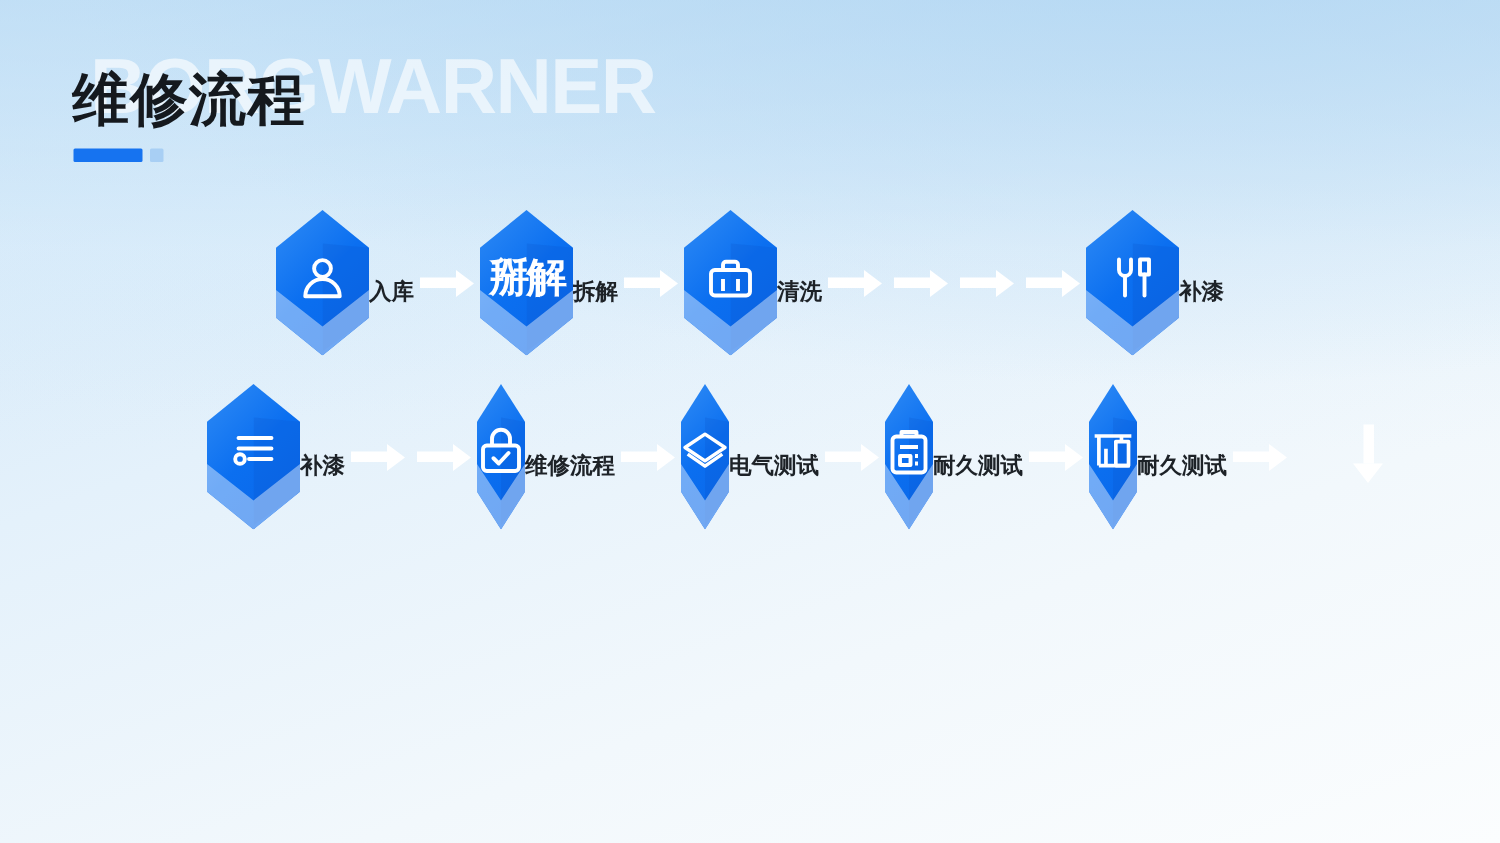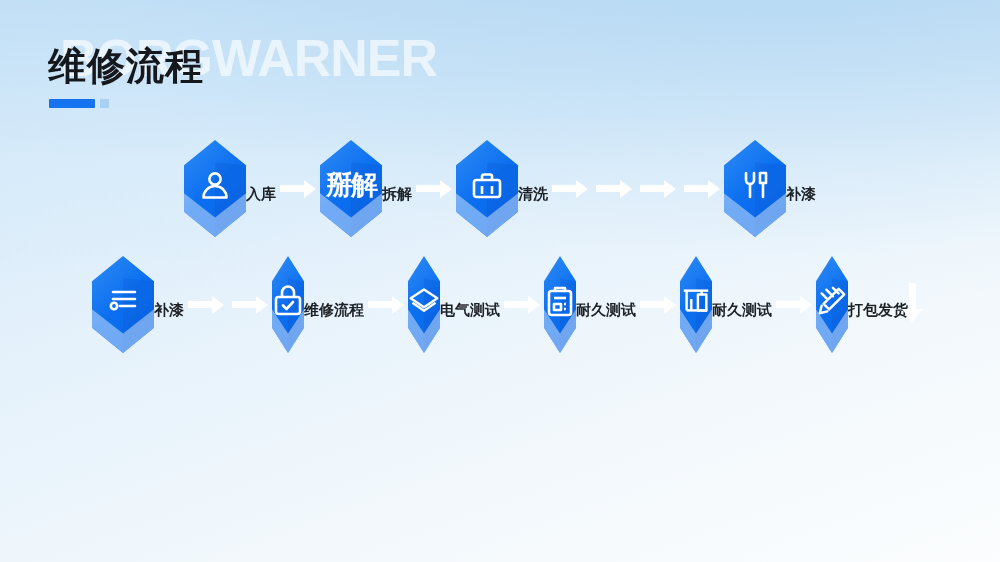--- a/index.html
+++ b/index.html
@@ -367,37 +367,20 @@
         </div>
       </div>
       <div class="step-label">耐久测试</div>
     </div>
 
     <div class="arrow-h">
         <span class="shaft"></span>
         <span class="head"></span>
       </div>
 
-    <div class="step">
-      <div class="hex-wrap">
-        <div class="hex-shadow"></div>
-        <div class="hex">
-          <div class="hex-facet-dark"></div>
-          <div class="hex-facet-light"></div>
-        </div>
-        <div class="hex-ico">
-          <svg width="34" height="34" viewBox="0 0 34 34" fill="none" stroke="#fff" stroke-width="2.6" stroke-linecap="round" stroke-linejoin="round">
-            <path d="M24 4 8 20l6 6L30 10z"></path>
-            <path d="M6 22l-2 8 8-2"></path>
-            <path d="M11 5l7 7M6 9l6 6M18 3l6 6"></path>
-          </svg>
-        </div>
-      </div>
-      <div class="step-label">打包发货</div>
-    </div>
 
   </div>
 </div>
 
 <div id="arrow-v">
   <span class="shaft"></span>
     <span class="head"></span>
 </div>
 
 </body></html>

